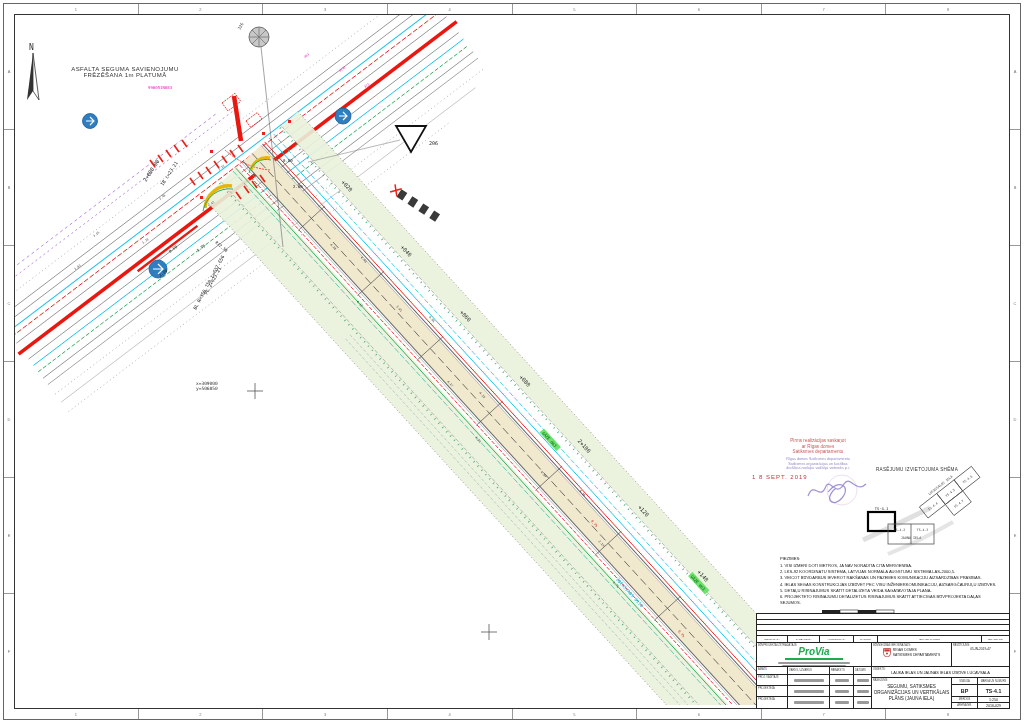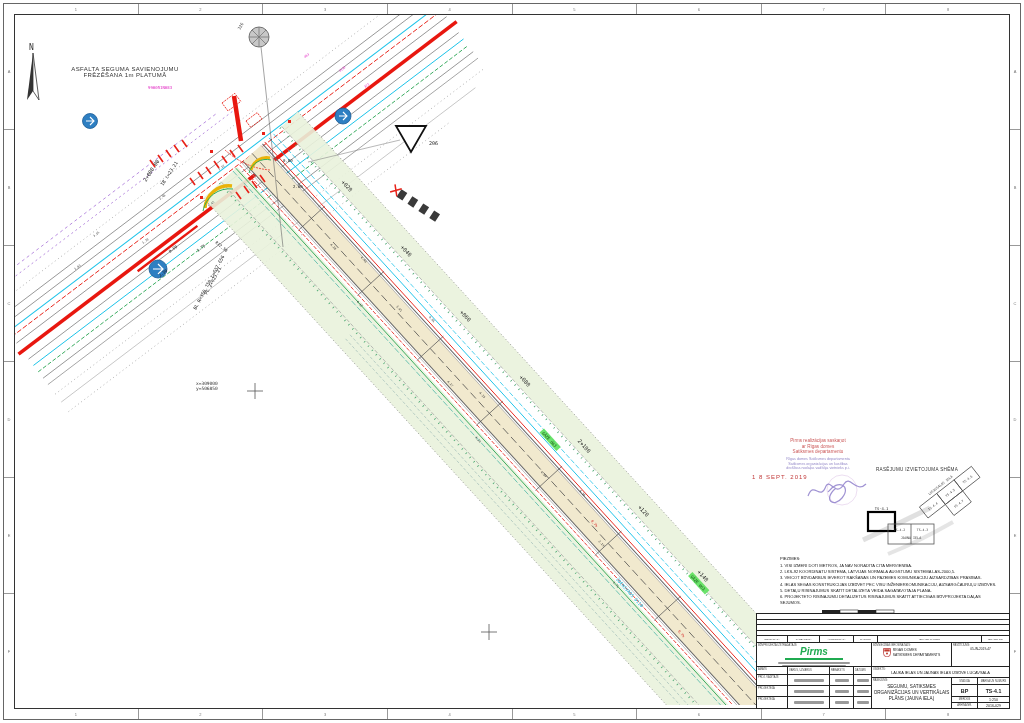--- a/index.html
+++ b/index.html
@@ -389,21 +389,21 @@
       <span style="width:32px">PĀRBAUDĪJA</span>
       <span style="width:34px">APSTIPRINĀJA</span>
       <span style="width:24px">DATUMS</span>
       <span style="flex:1">IZMAIŅU SATURS</span>
       <span style="width:28px">IZMAIŅU NR.</span>
     </div>
 
     <div class="cell first top" style="left:0;top:29px;width:114px;height:23px">
       <div class="hd">BŪVPROJEKTA IZSTRĀDĀTĀJS:</div>
       <div style="text-align:center">
-        <span class="logo">Pirms</span>
+        <span class="logo">ProVia</span>
         <div class="logobar"></div>
         <div class="blur" style="width:72px;height:2px;margin:1px auto"></div>
         <div class="blur" style="width:64px;height:2px;margin:1px auto"></div>
       </div>
     </div>
 
     <div class="cell top" style="left:114px;top:29px;width:80px;height:23px">
       <div class="hd">BŪVNIECĪBAS IEROSINĀTĀJS:</div>
       <div class="signrow" style="justify-content:center;gap:2px;margin-top:1px">
         <svg width="8" height="9" viewBox="0 0 8 9">

